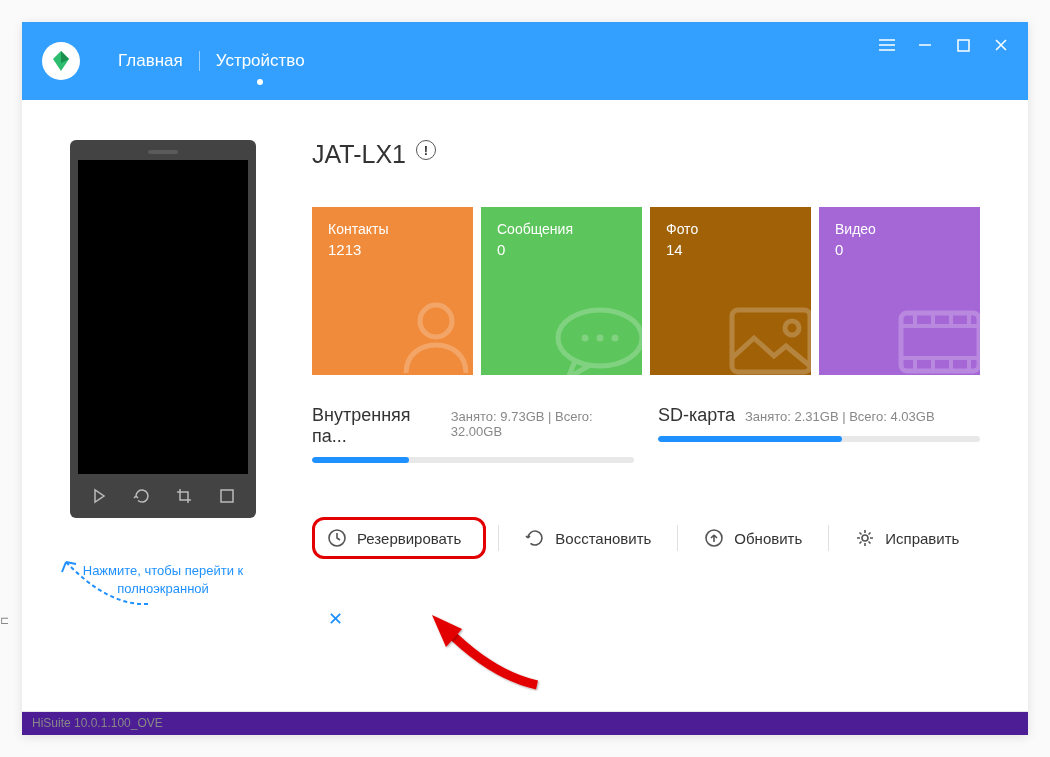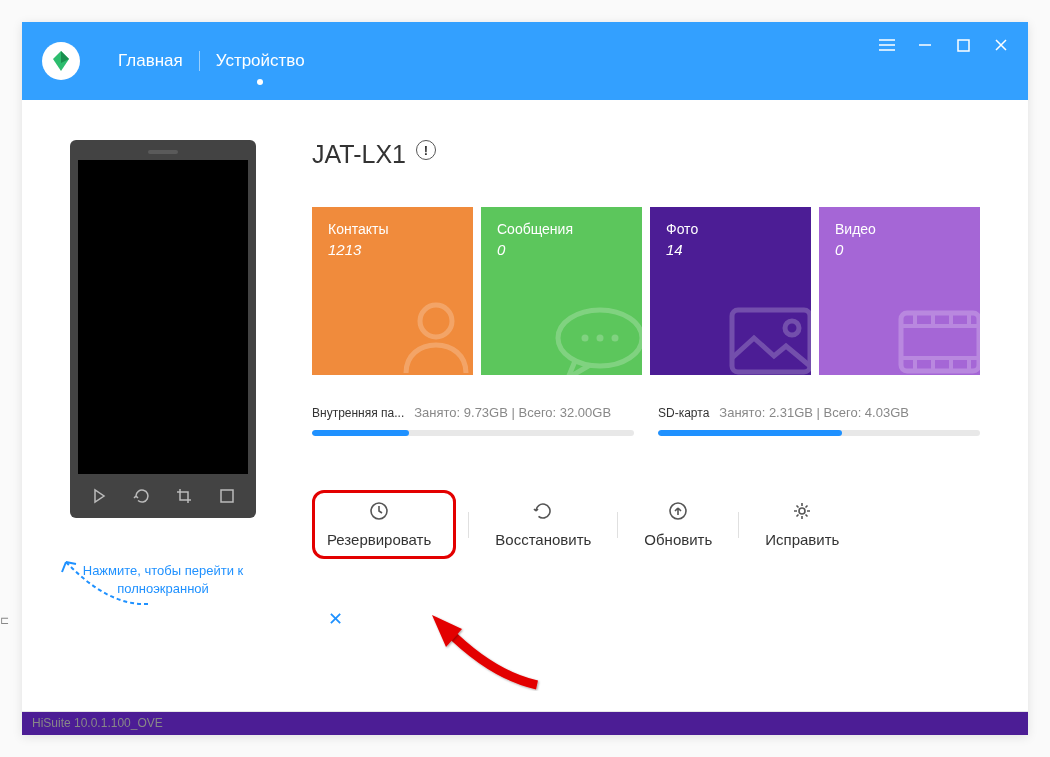--- a/index.html
+++ b/index.html
@@ -24,34 +24,34 @@
     .hint { color: #1f91ff; font-size: 13px; text-align: center; margin-top: 44px; line-height: 1.4; }
     .hint-arrow { position: absolute; left: 48px; top: 554px; }
     .close-hint { position: absolute; left: 328px; top: 608px; color: #1f91ff; font-size: 18px; cursor: pointer; }
     .main-panel { flex: 1; display: flex; flex-direction: column; }
     .device-name { font-size: 25px; font-weight: 400; color: #333; display: flex; gap: 10px; margin-bottom: 38px; }
     .info-icon { width: 20px; height: 20px; border: 1.5px solid #555; border-radius: 50%; display: flex; align-items: center; justify-content: center; font-size: 13px; font-weight: bold; }
     .tiles { display: flex; gap: 8px; margin-bottom: 30px; }
     .tile { flex: 1; height: 168px; padding: 14px 16px; color: #fff; position: relative; overflow: hidden; cursor: pointer; }
     .tile-orange { background: #f08b3c; }
     .tile-green { background: #5cc65c; }
-    .tile-blue { background: #4c1d95; }
+    .tile-blue { background: #a16207; }
     .tile-purple { background: #a566d6; }
     .tile-label { font-size: 14px; }
-    .tile-count { font-size: 15px; margin-top: 4px; font-style: italic; }
+    .tile-count { font-size: 15px; margin-top: 4px; }
     .tile-icon { position: absolute; right: -8px; bottom: -8px; opacity: 0.22; }
     .storage { display: flex; gap: 24px; margin-bottom: 54px; }
     .storage-item { flex: 1; }
     .storage-head { display: flex; align-items: baseline; gap: 10px; font-size: 13px; color: #555; margin-bottom: 10px; }
-    .storage-name { color: #333; font-size: 12px; }
+    .storage-name { color: #333; font-size: 18px; }
     .storage-info { color: #888; font-size: 13px; }
     .storage-bar { height: 6px; background: #e8e8e8; border-radius: 3px; overflow: hidden; }
     .storage-fill { height: 100%; background: #1f91ff; border-radius: 3px; }
     .actions { display: flex; gap: 12px; align-items: center; }
-    .action-btn { display: flex; align-items: center; gap: 10px; font-size: 15px; color: #333; padding: 10px 14px; cursor: pointer; border-radius: 6px; flex-direction: column; }
+    .action-btn { display: flex; align-items: center; gap: 10px; font-size: 15px; color: #333; padding: 10px 14px; cursor: pointer; border-radius: 6px; }
     .action-sep { width: 1px; height: 26px; background: #e0e0e0; }
     .action-icon { width: 20px; height: 20px; display: flex; align-items: center; justify-content: center; color: #555; }
     .backup-highlight { border: 3px solid #e30000; border-radius: 12px; padding: 8px 22px 8px 12px; }
     .red-arrow { position: absolute; left: 422px; top: 615px; pointer-events: none; }
     .footer { height: 24px; background: #4c1d95; color: #888; font-size: 12px; padding: 4px 10px; border-top: 1px solid #e6e6e6; }
     .side-tick { position: absolute; left: 0; top: 614px; width: 8px; height: 12px; color: #888; font-size: 11px; }
   </style>
 </head>
 <body>
 

